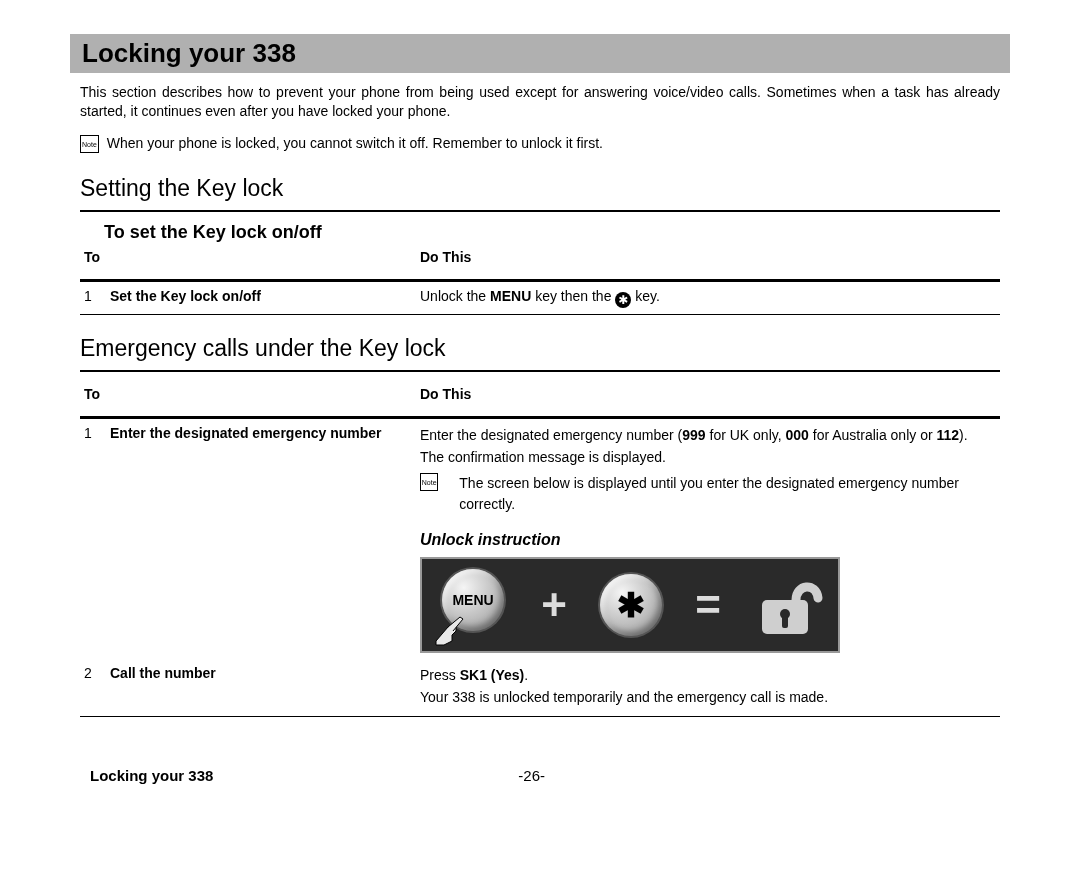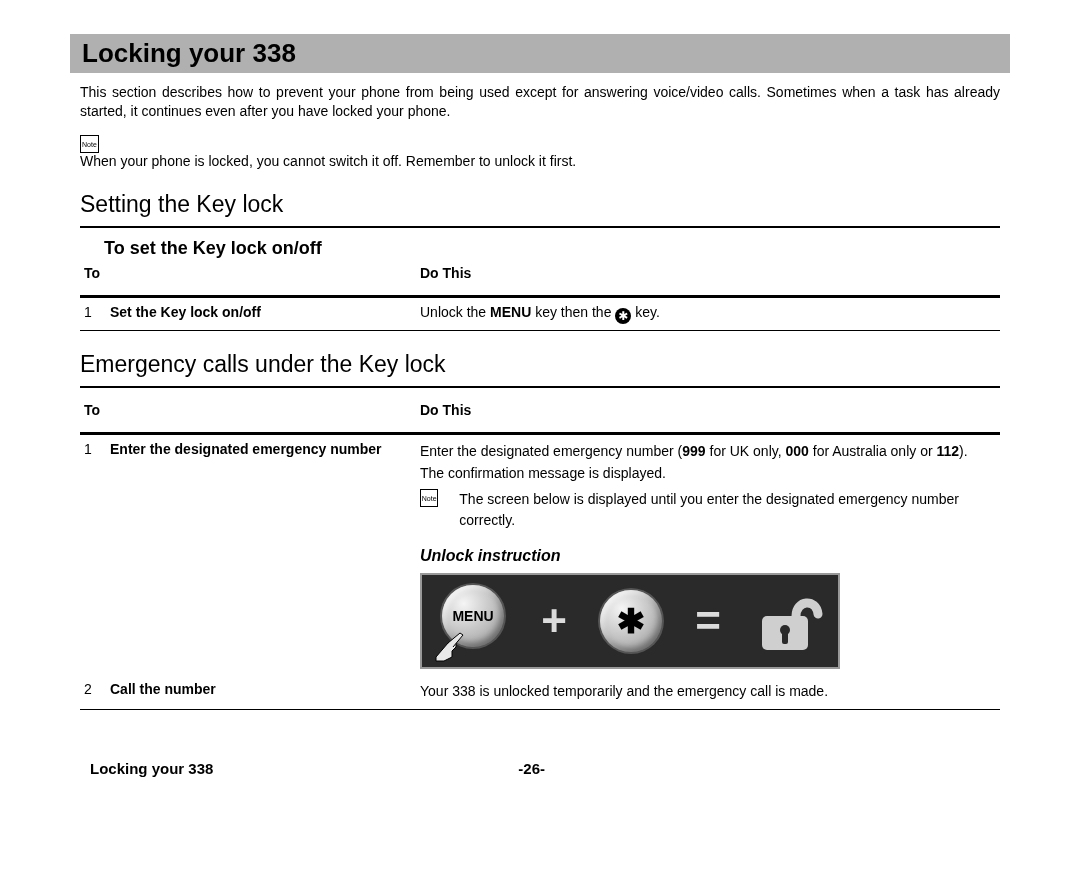--- a/index.html
+++ b/index.html
@@ -1,21 +1,21 @@
 <!DOCTYPE html>
 <html><head>
 <meta charset="utf-8">
 <style>
   * { box-sizing: border-box; margin: 0; padding: 0; }
   html, body { width: 1080px; background: #fff; font-family: Arial, Helvetica, sans-serif; color: #000; }
   .page { padding: 34px 70px 24px 70px; }
   .title-bar { background: #b0b0b0; padding: 4px 12px 4px 12px; margin-bottom: 10px; }
   .title-bar h1 { font-size: 26px; font-weight: bold; }
   .intro { font-size: 14px; line-height: 1.35; text-align: justify; margin: 8px 10px 14px 10px; }
-  .note-row { display: flex; align-items: flex-start; margin: 6px 10px 22px 10px; font-size: 14px; flex-direction: column; }
+  .note-row { display: flex; align-items: flex-start; margin: 6px 10px 22px 10px; font-size: 14px; }
   .note-icon { display: inline-flex; flex-direction: column; align-items: center; justify-content: center;
                border: 1.5px solid #000; font-size: 7px; line-height: 1; padding: 1px 1px 0 1px;
                margin-right: 8px; min-width: 18px; min-height: 18px; font-family: Arial; }
   .note-icon span { display:block; }
   .h2 { font-size: 23px; font-weight: normal; border-bottom: 2px solid #000; padding-bottom: 8px;
         margin: 8px 10px 10px 10px; }
   .h3 { font-size: 18px; font-weight: bold; margin: 6px 10px 0 34px; }
   .tbl { margin: 2px 10px 20px 10px; font-size: 14px; }
   .tbl .head { display: flex; border-bottom: 3px solid #000; padding: 4px 0 14px 0; font-weight: bold; }
   .tbl .row  { display: flex; border-bottom: 1px solid #000; padding: 6px 0 6px 0; align-items: flex-start; }
@@ -41,21 +41,21 @@
   .sym { color:#dcdcdc; font-size: 44px; font-weight:bold; }
   .hand { position: relative; width:72px; height:72px; }
   .hand .kbtn { position:absolute; top:0; left:6px; }
   .hand svg { position:absolute; left:-6px; bottom:-6px; }
   .lock svg { display:block; }
   .star-inline { display:inline-flex; width:16px; height:16px; vertical-align:-3px;
                  align-items:center; justify-content:center; background:#000; color:#fff; border-radius:50%;
                  font-size:12px; line-height:1; }
   .footer { display:flex; justify-content:space-between; font-size:15px; padding: 30px 20px 0 20px;
             font-weight:bold; }
-  .footer .pg { font-weight: bold; text-align: right; }
+  .footer .pg { font-weight: normal; text-align: right; }
 </style>
 </head>
 <body>
 
 <div class="page">
 
   <div class="title-bar">
     <h1>Locking your 338</h1>
   </div>
 
@@ -131,20 +131,23 @@
             </div>
           </div>
         </div>
       </div>
     </div>
 
     <div class="row">
       <div class="c-num">2</div>
       <div class="c-to">Call the number</div>
       <div class="c-do do-block">
+        <div class="line">
+          <span>Press </span><span class="bold">SK1 (Yes)</span><span>.</span>
+        </div>
         <div class="line">Your 338 is unlocked temporarily and the emergency call is made.</div>
       </div>
     </div>
   </div>
 
   <div class="footer">
     <span>Locking your 338</span>
     <span class="pg">-26-</span>
     <span style="width:140px"></span>
   </div>

